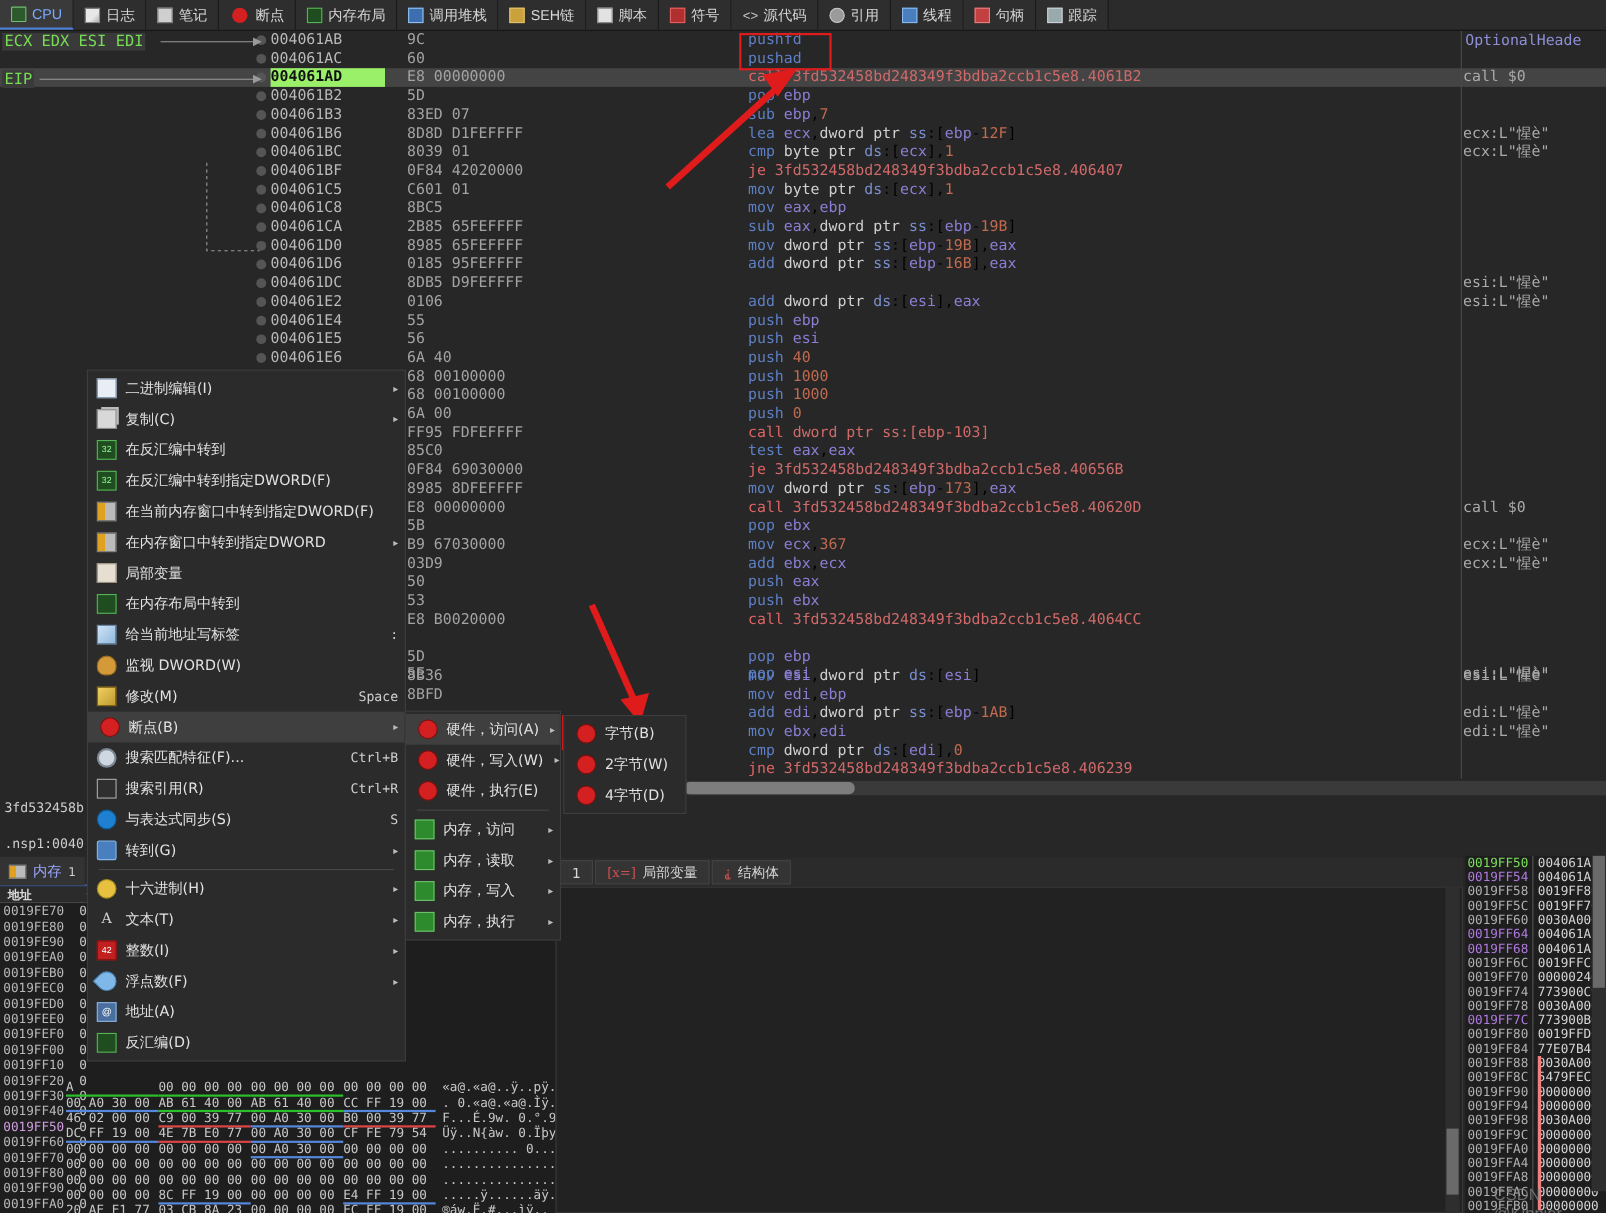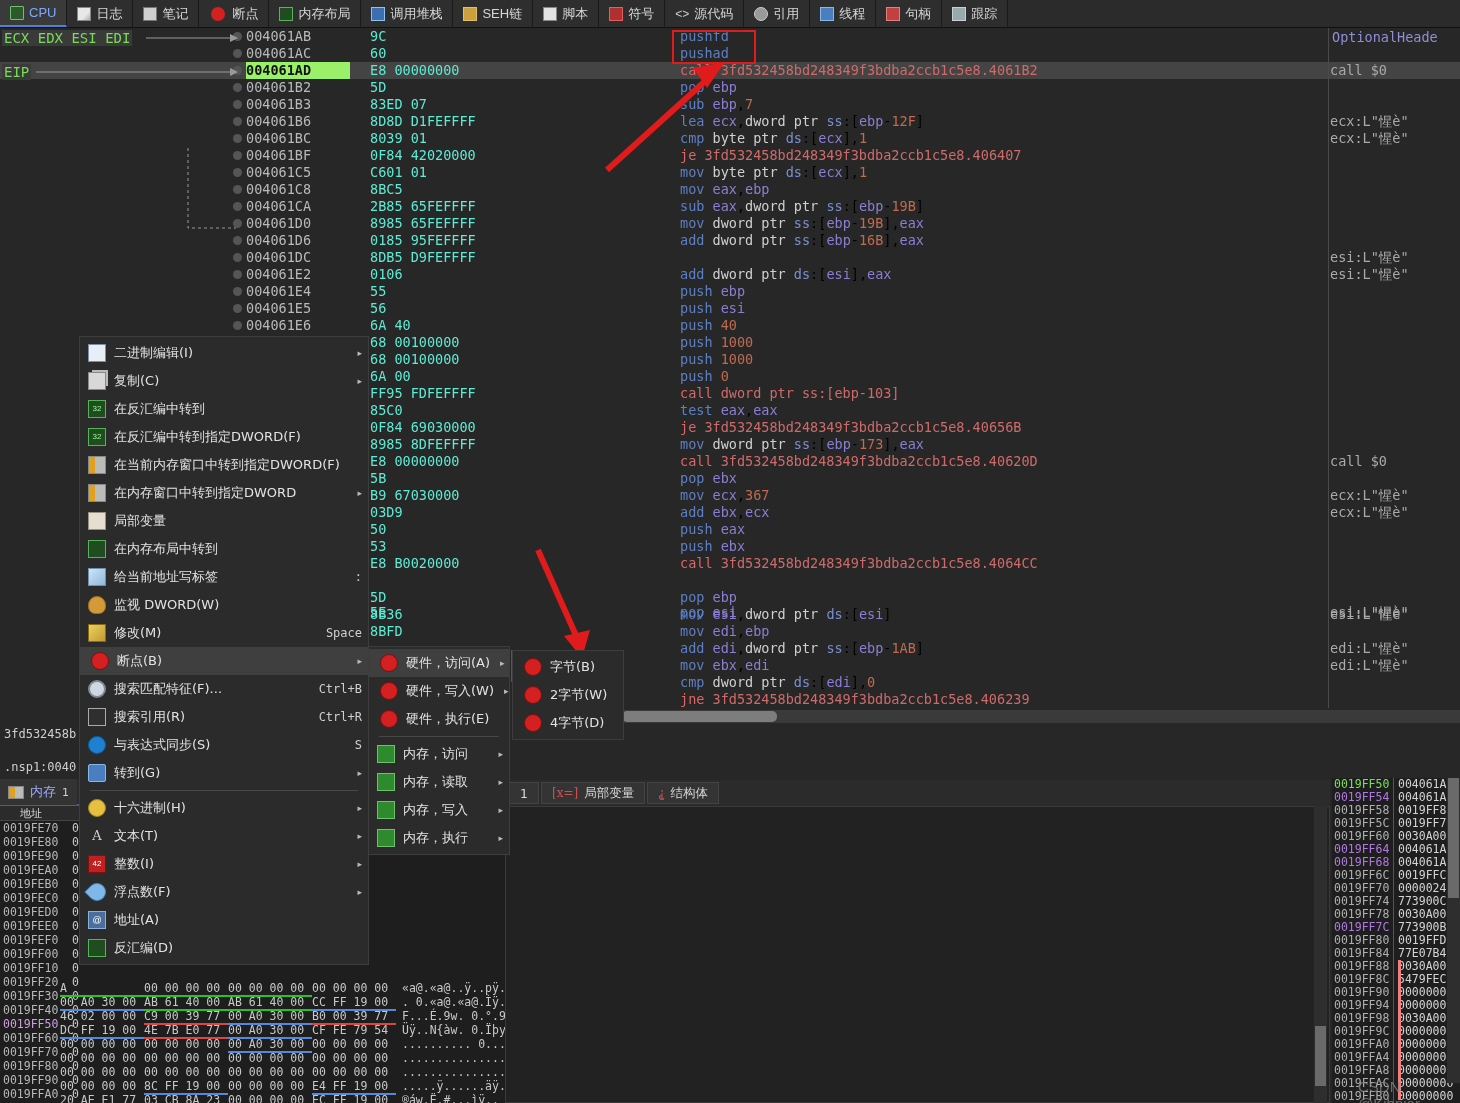--- a/index.html
+++ b/index.html
@@ -59,21 +59,21 @@
   }
   .drow {
     position:relative; height:17px; line-height:17px; white-space:nowrap;
     font-family:"DejaVu Sans Mono", monospace; font-size:13.5px;
   }
   .drow.sel { background:#444444; }
   .col-bpdot{ position:absolute; left:233px; width:9px; top:4px; height:9px;
               border-radius:50%; background:#555; }
   .col-addr { position:absolute; left:246px; width:104px; color:#b9b9bb; letter-spacing:0px;}
   .col-addr.eip { background:#9bf06a; color:#111; font-weight:bold; }
-  .col-hex  { position:absolute; left:370px; width:300px; color:#5eead4; }
+  .col-hex  { position:absolute; left:370px; width:300px; color:#a3a3a3; }
   .col-ins  { position:absolute; left:680px; width:640px; }
   .col-cmt  { position:absolute; left:1330px; width:130px; color:#aaa; overflow:hidden; }
 
   .mn   { color:#5d7fc4; }
   .mn-c { color:#e06464; }
   .reg  { color:#8a7fd4; }
   .num  { color:#c06a50; }
   .punc { color:#cfcfcf; }
   .seg  { color:#7a8fd0; }
   .addrlit { color:#d06a6a; }
@@ -676,21 +676,21 @@
   <div id="memtabbar">
     <div class="memtab">
       <span class="ico i-memw" style="width:16px;height:13px;display:inline-block;"></span>
       <span>内存</span>
       <span style="color:#cfcfcf;font-size:11px;">1</span>
     </div>
   </div>
 
   <div id="dump">
     <div class="dhdr">
-      <span style="width:72px;padding-left:20px;">地址</span>
+      <span style="width:72px;padding-left:7px;font-weight:bold;">地址</span>
       <span>十</span>
     </div>
     <div id="dump-addr-col">
         <div class="drow2"><span class="daddr">0019FE70</span><span class="dhex" style="width: 14px;">0</span></div>
         <div class="drow2"><span class="daddr">0019FE80</span><span class="dhex" style="width: 14px;">0</span></div>
         <div class="drow2"><span class="daddr">0019FE90</span><span class="dhex" style="width: 14px;">0</span></div>
         <div class="drow2"><span class="daddr">0019FEA0</span><span class="dhex" style="width: 14px;">0</span></div>
         <div class="drow2"><span class="daddr">0019FEB0</span><span class="dhex" style="width: 14px;">0</span></div>
         <div class="drow2"><span class="daddr">0019FEC0</span><span class="dhex" style="width: 14px;">0</span></div>
         <div class="drow2"><span class="daddr">0019FED0</span><span class="dhex" style="width: 14px;">0</span></div>

